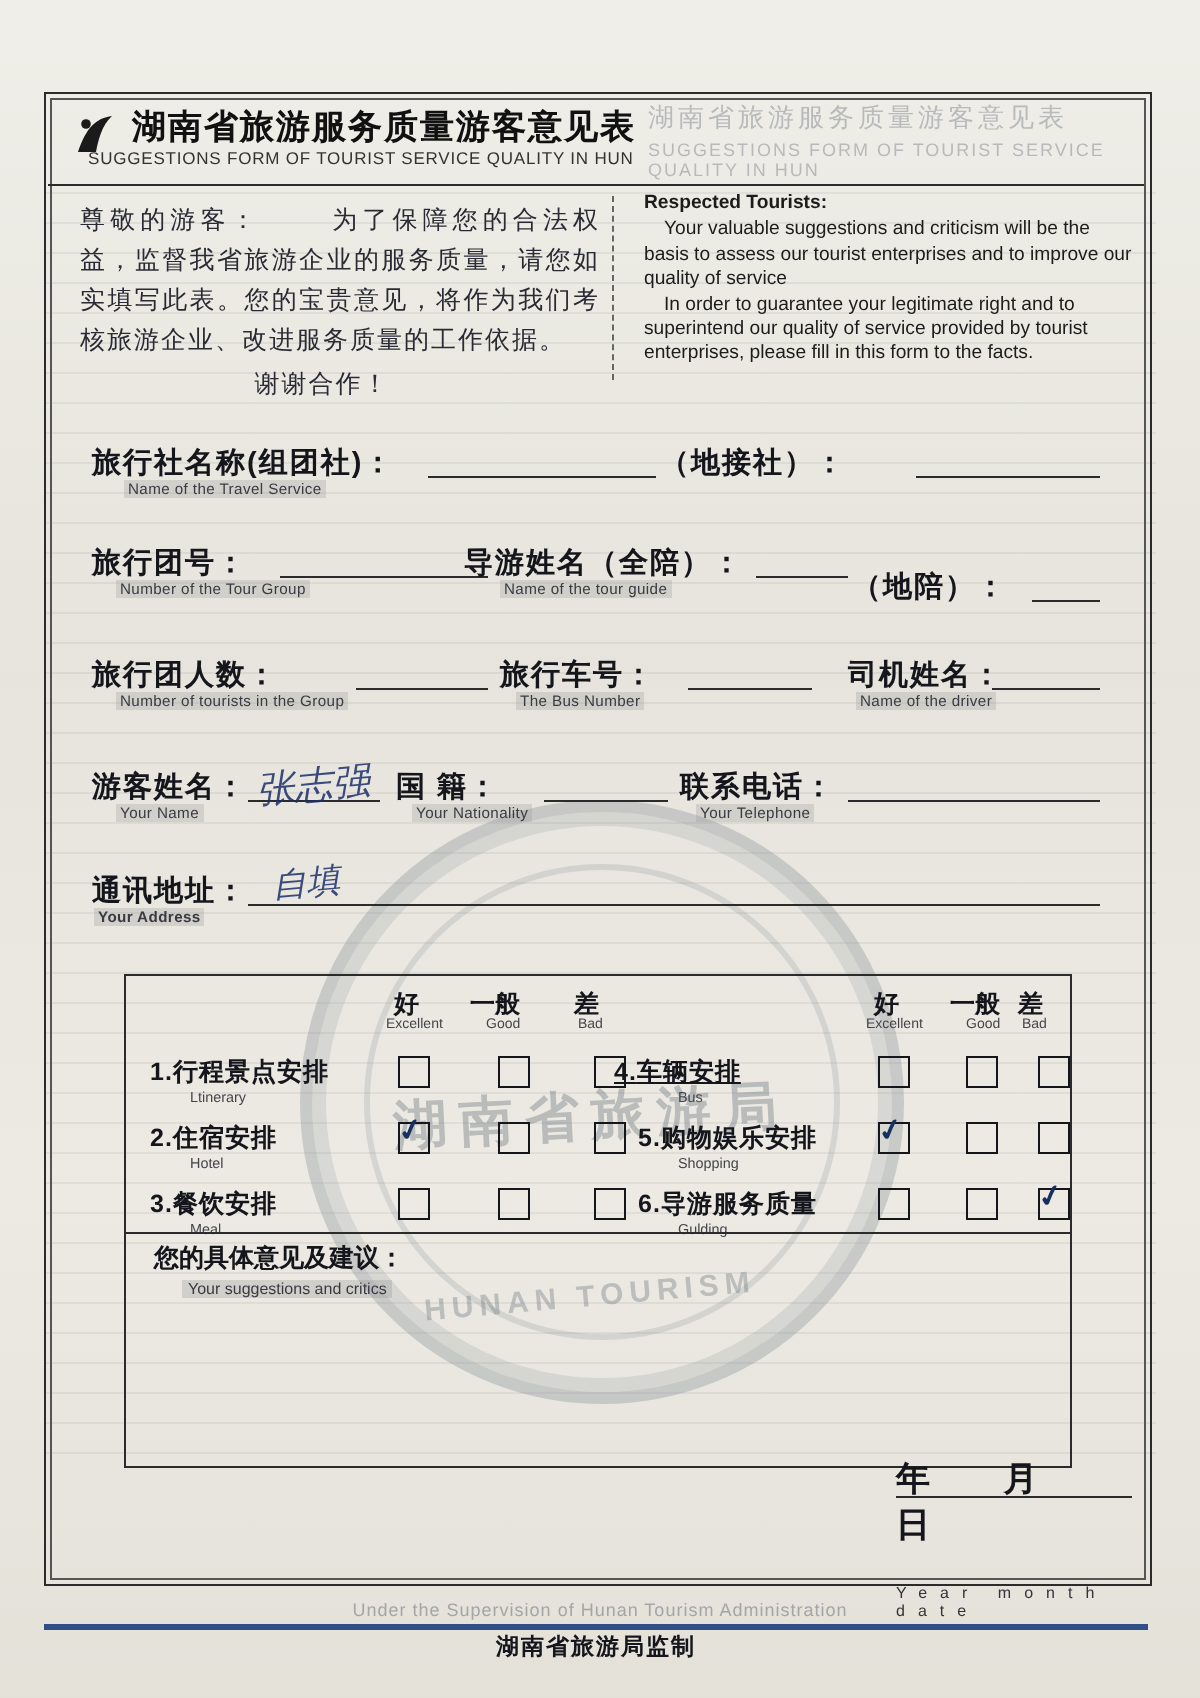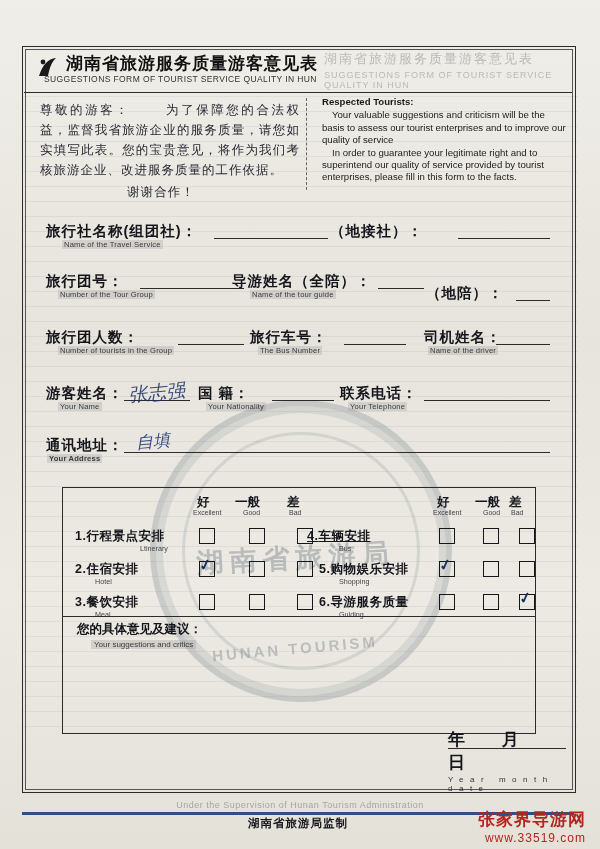--- a/index.html
+++ b/index.html
@@ -136,21 +136,21 @@
   .item-sub{position:absolute;font-size:7.2px;color:#44444c;}
   .divider-h{position:absolute;left:0;width:472px;border-top:1px solid #2b2b2b;}
   .sugg-lbl{position:absolute;left:14px;top:133px;font-size:12.5px;font-weight:bold;color:#15151c;}
   .sugg-sub{
     position:absolute;left:28px;top:152px;font-size:8px;color:#3a3a42;
     background:rgba(150,150,150,.30);padding:0 3px;
   }
   
   .date-wrap{position:absolute;left:448px;top:728px;width:120px;}
   .date-cn{font-size:17px;font-weight:bold;color:#15151c;letter-spacing:16px;}
-  .date-en{font-size:8px;color:#33333a;letter-spacing:6.5px;margin-top:1px;}
+  .date-en{font-size:8px;color:#33333a;letter-spacing:6.5px;margin-top:18px;}
   .date-rule{position:absolute;left:448px;top:748px;width:118px;border-top:1.2px solid #2b2b2b;}
   .footer-cn{
     position:absolute;left:0;top:770px;width:552px;text-align:center;
     font-size:11.5px;font-weight:bold;color:#15151c;letter-spacing:1px;
   }
   .footer-en{
     position:absolute;left:0;top:800px;width:600px;text-align:center;
     font-size:9px;color:rgba(110,115,125,.55);letter-spacing:.5px;
   }
   .bottom-rule{
@@ -252,21 +252,21 @@
     <div class="rt-col" style="left:374px;top:6px;">好</div>
     <div class="rt-sub" style="left:370px;top:21px;">Excellent</div>
     <div class="rt-col" style="left:412px;top:6px;">一般</div>
     <div class="rt-sub" style="left:420px;top:21px;">Good</div>
     <div class="rt-col" style="left:446px;top:6px;">差</div>
     <div class="rt-sub" style="left:448px;top:21px;">Bad</div>
 
     <div class="item" style="left:12px;top:40px;">
       <span>1.</span><span>行程景点安排</span>
     </div>
-    <div class="item-sub" style="left:32px;top:56px;margin-left:45px;">Ltinerary</div>
+    <div class="item-sub" style="left:32px;top:56px;">Ltinerary</div>
     <div class="chk" style="left:136px;top:40px;"></div>
     <div class="chk" style="left:186px;top:40px;"></div>
     <div class="chk" style="left:234px;top:40px;"></div>
 
     <div class="item" style="left:12px;top:73px;">
       <span>2.</span><span>住宿安排</span>
     </div>
     <div class="item-sub" style="left:32px;top:89px;">Hotel</div>
     <div class="chk" style="left:136px;top:73px;"></div>
     <div class="tick" style="left:136px;top:68px;">✓</div>
@@ -323,18 +323,14 @@
     </div>
   </div>
   <div class="date-rule"></div>
 
   <div class="frame" style="border:none;">
     <div class="footer-cn">湖南省旅游局监制</div>
   </div>
   <div class="footer-en">Under the Supervision of Hunan Tourism Administration</div>
   <div class="bottom-rule"></div>
 
-  <div class="site">
-    <div class="s1">张家界导游网</div>
-    <div class="s2">www.33519.com</div>
-  </div>
 
 </div>
 
 </body></html>

